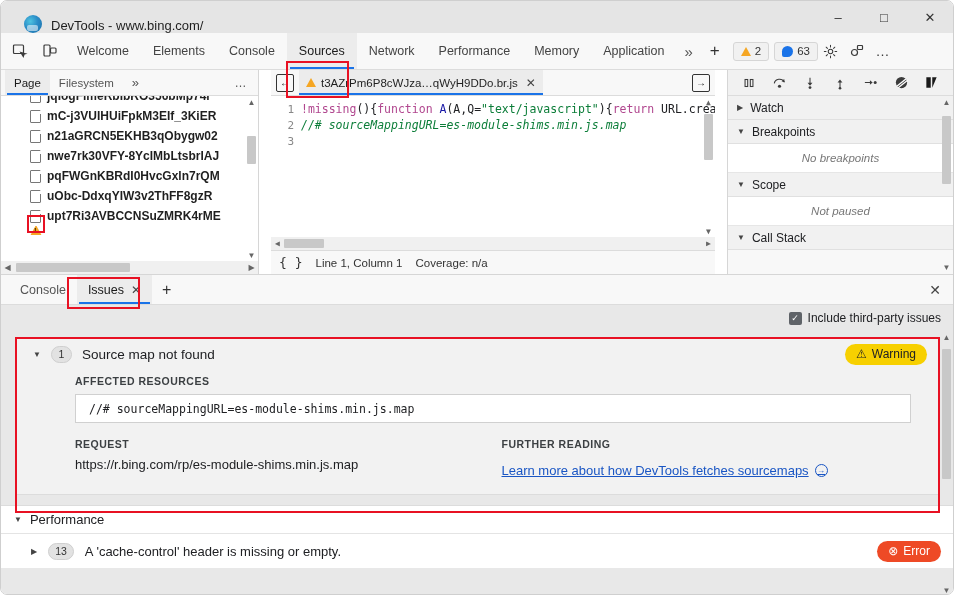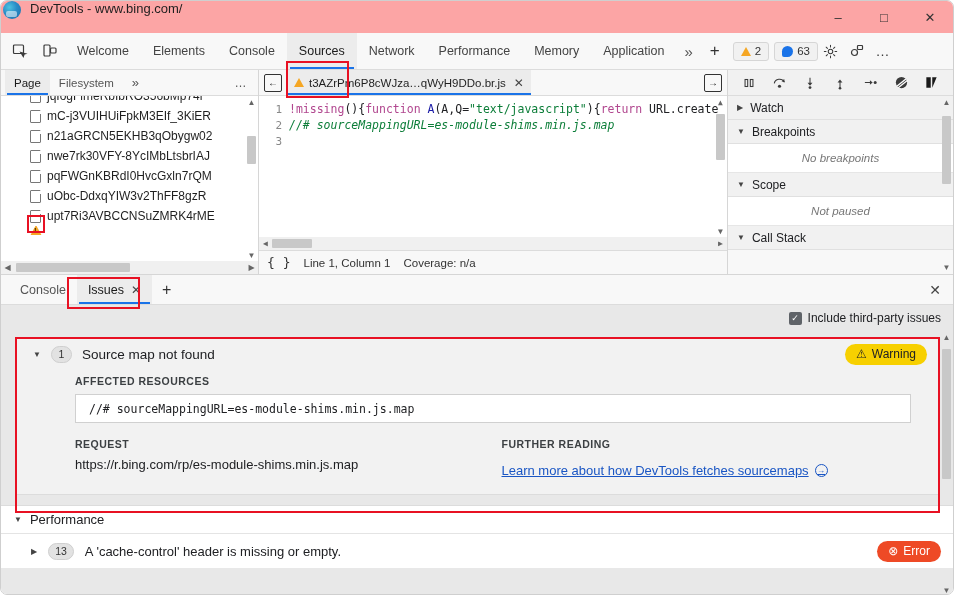--- a/index.html
+++ b/index.html
@@ -16,23 +16,23 @@
     position: relative;
     border: 1px solid #cfcfcf;
     border-radius: 7px;
     background: #ffffff;
     overflow: hidden;
   }
 
   
   .titlebar {
     height: 32px;
-    display: flex; align-items: flex-start;
-    background: #fca5a5;
-    padding-left: 2px;
+    display: flex; align-items: flex-end;
+    background: #e5e5e5;
+    padding-left: 23px;
   }
   .tb-logo {
     width: 18px; height: 18px; border-radius: 50%;
     background: radial-gradient(circle at 35% 35%, #4ec3e0 0%, #2a8cc7 45%, #1b6fa8 100%);
     position: relative; flex: 0 0 auto;
   }
   .tb-logo::after {
     content: ""; position: absolute; left: 3px; bottom: 2px;
     width: 11px; height: 6px; border-radius: 2px;
     background: rgba(255,255,255,.55);
@@ -99,20 +99,21 @@
     width: 11px; height: 11px; border-radius: 50% 50% 50% 2px;
     background: #1a73e8;
   }
   .ticon { width: 26px; height: 26px; display:flex; align-items:center; justify-content:center; color:#3b3b3b; }
 
   
   .work {
     display: flex;
     height: 205px;
     border-bottom: 1px solid #d6d6d6;
+    gap: 12px;
   }
 
   
   .nav { width: 258px; border-right: 1px solid #d6d6d6; display: flex; flex-direction: column; background: #fff; }
   .nav-tabs {
     height: 26px; display: flex; align-items: center;
     background: #f8f8f8; border-bottom: 1px solid #dcdcdc;
     padding-left: 4px; position: relative;
   }
   .nav-tab {
@@ -121,21 +122,21 @@
   }
   .nav-tab.active { background: #ececec; color: #1a1a1a; }
   .nav-tab.active::after {
     content:""; position:absolute; left:2px; right:2px; bottom:0; height:2px; background:#1a73e8;
   }
   .nav-more { margin-left: auto; padding: 0 10px; color: #555; letter-spacing: 1.5px; font-size: 12px;}
   .filelist { flex: 1; overflow: hidden; position: relative; background: #fff; }
   .frow {
     height: 20px; display: flex; align-items: center;
     padding-left: 29px; gap: 6px;
-    font-size: 12px; color: #1f1f1f; white-space: nowrap;
+    font-size: 12px; color: #1f1f1f; white-space: nowrap; font-weight: bold;
   }
   .frow.sel { background: #dcdcdc; }
   .ficon { width: 11px; height: 13px; flex: 0 0 auto; position: relative; }
   .ficon.doc {
     border: 1px solid #777; border-radius: 1px; background: #fff;
   }
   .ficon.doc::after {
     content:""; position:absolute; right:-1px; top:-1px;
     border-left:4px solid transparent; border-bottom:4px solid #fff;
     border-top:0; width:0; height:0;

